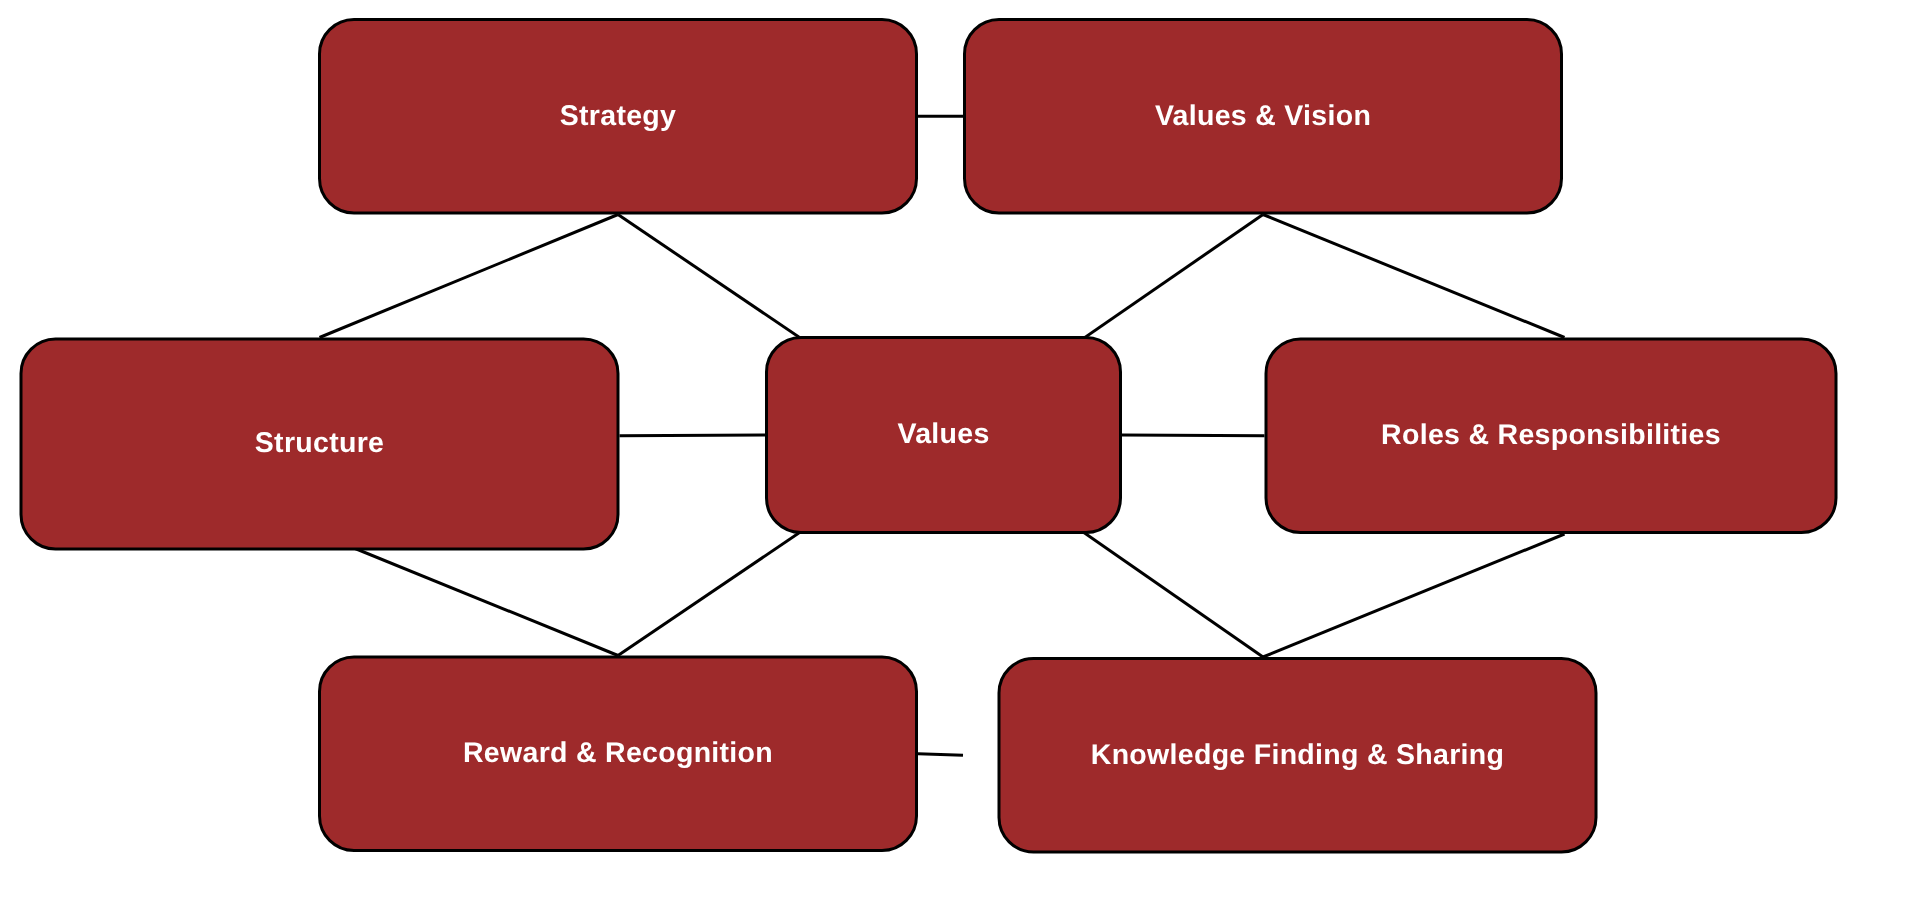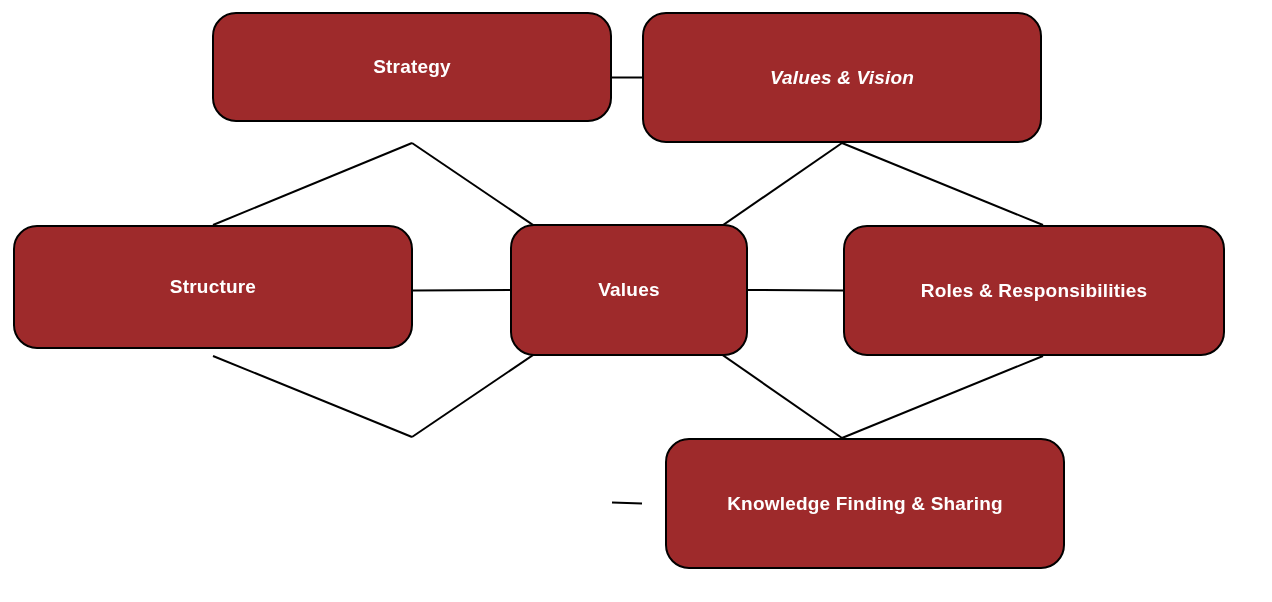--- a/index.html
+++ b/index.html
@@ -55,31 +55,34 @@
       <line x1="842" y1="143" x2="1043" y2="225" stroke="#000000" stroke-width="2"></line>
       <line x1="413" y1="290.5" x2="510" y2="290" stroke="#000000" stroke-width="2"></line>
       <line x1="748" y1="290" x2="843" y2="290.5" stroke="#000000" stroke-width="2"></line>
       <line x1="213" y1="356" x2="412" y2="437" stroke="#000000" stroke-width="2"></line>
       <line x1="629" y1="290" x2="412" y2="437" stroke="#000000" stroke-width="2"></line>
       <line x1="629" y1="290" x2="842" y2="438" stroke="#000000" stroke-width="2"></line>
       <line x1="1043" y1="356" x2="842" y2="438" stroke="#000000" stroke-width="2"></line>
       <line x1="612" y1="502.5" x2="642" y2="503.5" stroke="#000000" stroke-width="2"></line>
     </svg>
 
-  <div class="node" style="left: 212px; top: 12px; width: 400px; height: 110px;">
+  <div class="node" style="left: 212px; top: 12px; width: 400px; height: 131px;">
     <span class="node-label">Strategy</span>
   </div>
-  <div class="node" style="left: 642px; top: 12px; width: 400px; height: 131px; font-style: italic;">
+  <div class="node" style="left: 642px; top: 12px; width: 400px; height: 131px;">
     <span class="node-label">Values &amp; Vision</span>
   </div>
-  <div class="node" style="left: 13px; top: 225px; width: 400px; height: 124px;">
+  <div class="node" style="left: 13px; top: 225px; width: 400px; height: 142px;">
     <span class="node-label">Structure</span>
   </div>
   <div class="node" style="left: 510px; top: 224px; width: 238px; height: 132px;">
     <span class="node-label">Values</span>
   </div>
   <div class="node" style="left: 843px; top: 225px; width: 382px; height: 131px;">
     <span class="node-label">Roles &amp; Responsibilities</span>
   </div>
+  <div class="node" style="left: 212px; top: 437px; width: 400px; height: 131px;">
+    <span class="node-label">Reward &amp; Recognition</span>
+  </div>
   <div class="node" style="left: 642px; top: 438px; width: 400px; height: 131px; margin-left: 23px;">
     <span class="node-label">Knowledge Finding &amp; Sharing</span>
   </div>
 </div>
 
 </body></html>

